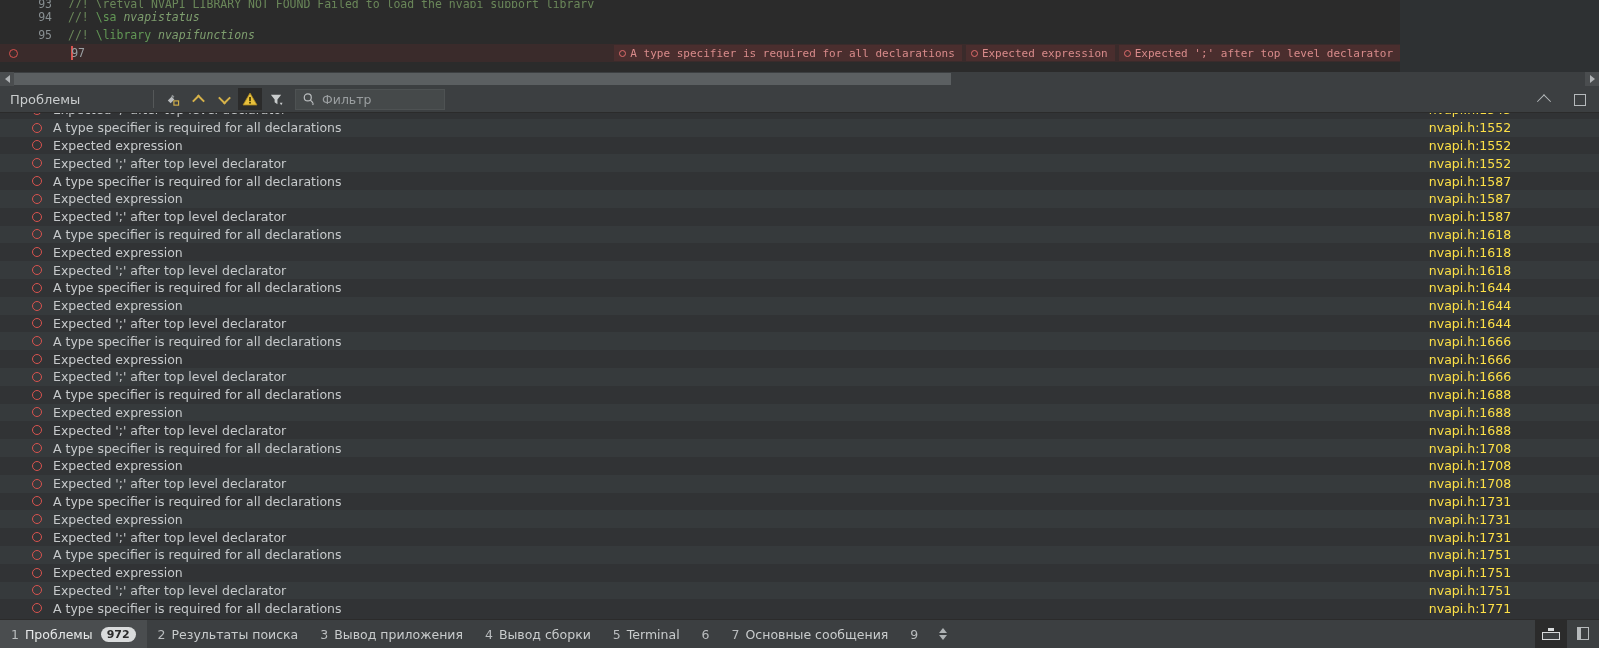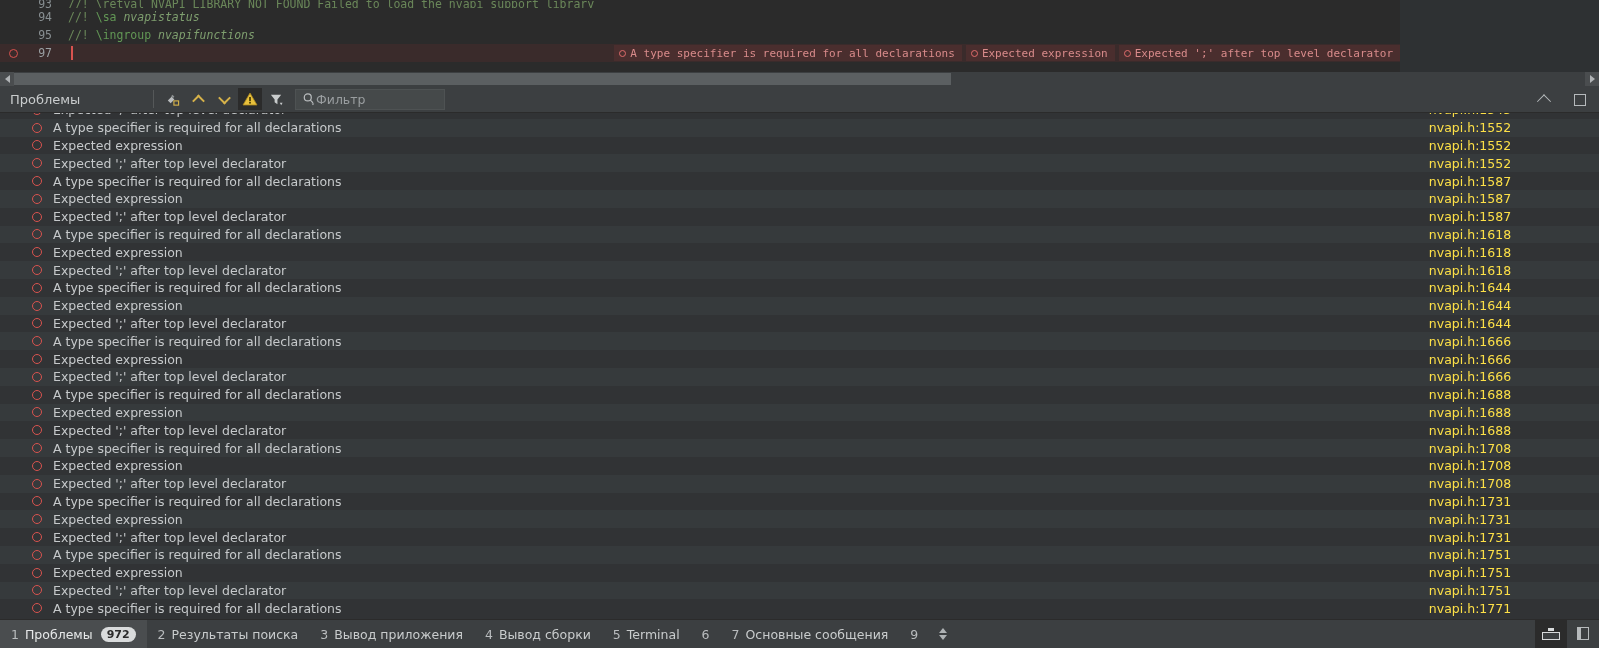--- a/index.html
+++ b/index.html
@@ -27,21 +27,21 @@
   }
   .ed-mark .ring {
     width:9px; height:9px; border:1.6px solid #d9534f; border-radius:50%;
   }
   .ed-gutter {
     position:absolute; left:0; top:0; width:62px; height:100%;
     color:#888f92; text-align:right; padding-right:10px;
   }
   .ed-code { position:absolute; left:68px; top:0; }
   .ed-row.errline { background:#3a2b2b; }
-  .ed-row.errline .ed-gutter { color:#9aa0a3; }
+  .ed-row.errline .ed-gutter { color:#9aa0a3;margin-left:33px; }
   .caret {
     position:absolute; left:71px; top:2px; width:1.5px; height:14px; background:#d9534f;
   }
   .cmt { color:#6a8759; }
   .cmt-b { color:#629755; font-weight:normal; }
   .cmt-i { color:#7f9f6f; font-style:italic; }
   .slash { color:#5c6d52; }
   .ident-err {
     color:#a9b7c6;
     text-decoration:underline wavy #cc5555;
@@ -97,21 +97,21 @@
     width:24px; height:22px; display:flex; align-items:center; justify-content:center;
     margin:0 1px;
   }
   .tb-btn.active { background:#2b2b2b; }
   .chev {
     width:9px; height:9px; border-left:2px solid #d6b24a; border-top:2px solid #d6b24a;
   }
   .chev.up { transform:rotate(45deg) translate(1px,1px); }
   .chev.down { transform:rotate(-135deg) translate(1px,1px); }
   .filter-box {
-    display:flex; align-items:center; gap:0;
+    display:flex; align-items:center; gap:6px;
     height:21px; width:150px; background:#45494a;
     margin-left:6px; padding:0 6px; border:1px solid #4e5253;
   }
   .filter-ph { color:#9a9ea0; font-size:12.5px; }
   .tb-right {
     position:absolute; right:6px; top:0; height:27px;
     display:flex; align-items:center; gap:10px;
   }
   .collapse-chev {
     width:10px; height:10px; border-left:1.6px solid #b6babc; border-top:1.6px solid #b6babc;
@@ -184,21 +184,21 @@
         <div class="ed-row first">
           <div class="ed-gutter">93</div>
           <div class="ed-code"><span class="cmt">//! \retval     NVAPI_LIBRARY_NOT_FOUND  Failed to load the nvapi support library</span></div>
         </div>
         <div class="ed-row">
           <div class="ed-gutter">94</div>
           <div class="ed-code"><span class="cmt">//! </span><span class="cmt-b">\sa </span><span class="cmt-i">nvapistatus</span></div>
         </div>
         <div class="ed-row">
           <div class="ed-gutter">95</div>
-          <div class="ed-code"><span class="cmt">//! </span><span class="cmt-b">\ingroup </span><span class="cmt-i">nvapifunctions</span></div>
+          <div class="ed-code"><span class="cmt">//! </span><span class="cmt-b">\library </span><span class="cmt-i">nvapifunctions</span></div>
         </div>
         <div class="ed-row errline">
           <div class="ed-mark">
             <span class="ring"></span>
           </div>
           <div class="caret"></div>
           <div class="ed-gutter">97</div>
         </div>
       </div>
     <div class="inline-errs" id="inline-errs" style="top: 44px;">

